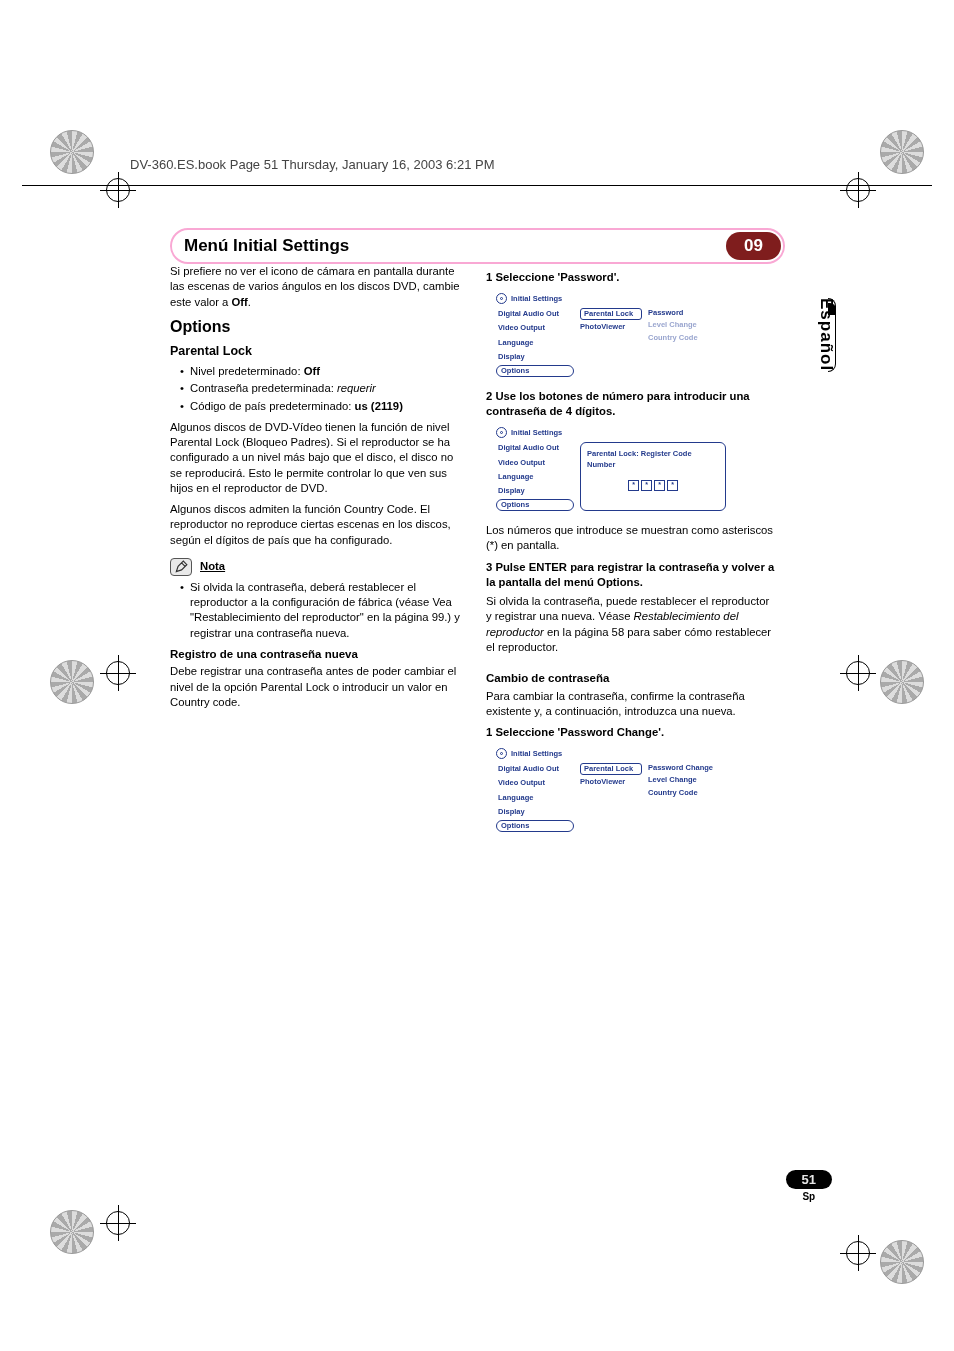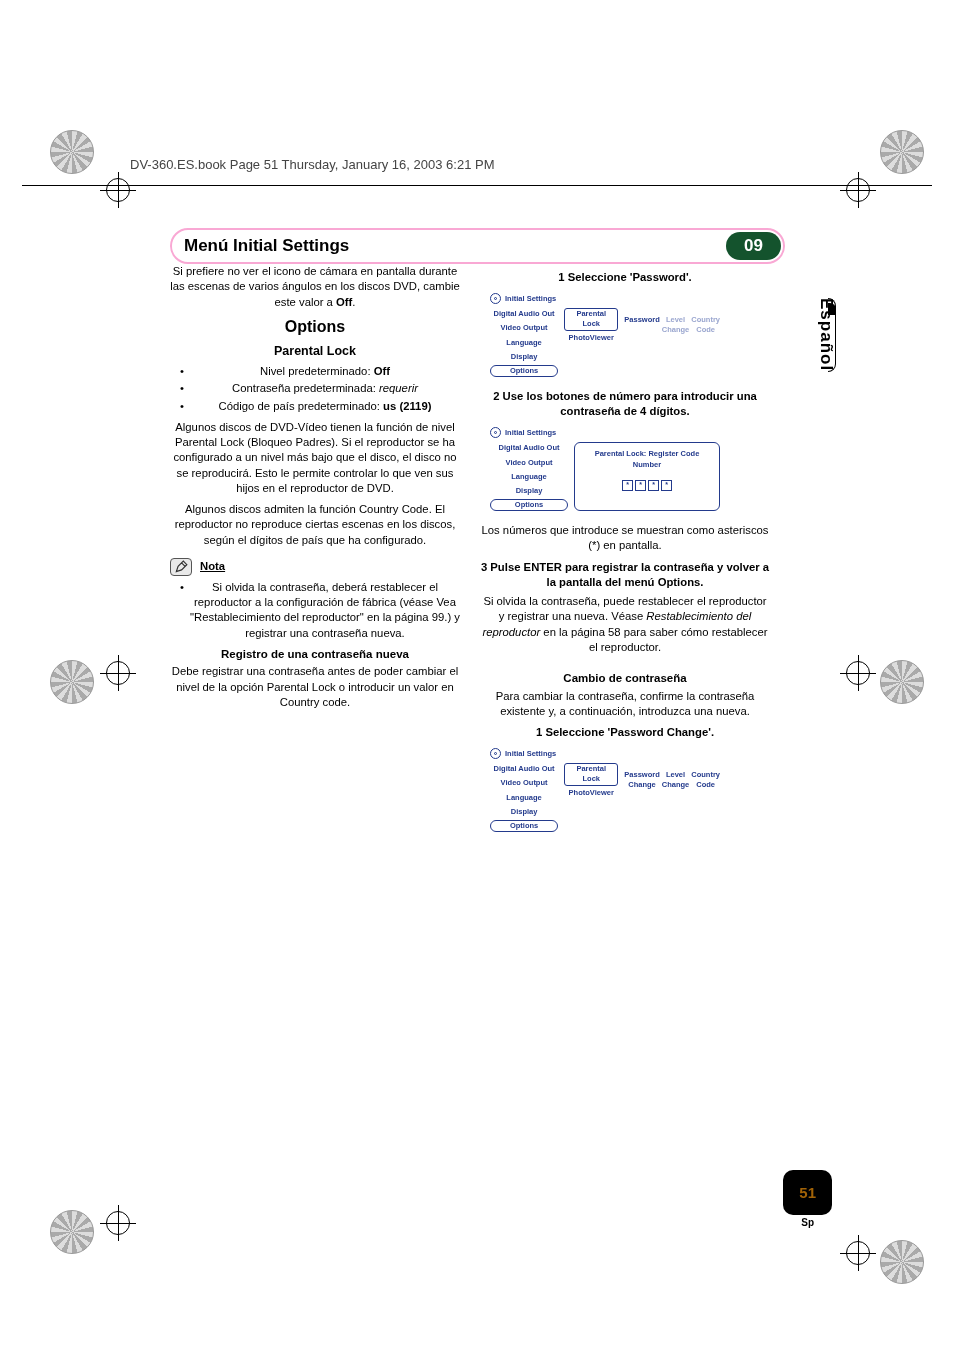--- a/index.html
+++ b/index.html
@@ -29,24 +29,24 @@
   .rc1{top:172px;left:100px;} .rc2{top:172px;right:78px;}
   .rc3{top:655px;left:100px;} .rc4{top:655px;right:78px;}
   .rc5{top:1205px;left:100px;} .rc6{top:1235px;right:78px;}
 
   .page {
     position:absolute; left:170px; top:228px; width:615px;
   }
   
   .chapter-bar-wrap{border:2px solid #f9a8d4;border-radius:20px;padding:2px 2px 2px 2px;display:flex;align-items:center;}
   .chapter-title{font-weight:bold;font-size:17px;padding:4px 8px 4px 10px;flex:1;}
-  .chapter-num{background:#14532d;color:#fff;font-weight:bold;font-size:17px;
+  .chapter-num{background:#7f1d1d;color:#fff;font-weight:bold;font-size:17px;
     border-radius:14px;padding:4px 18px;}
 
-  .cols { display:flex; gap:20px;text-align:center; }
+  .cols { display:flex; gap:26px; }
   .col { width:290px; font-size:11.3px; line-height:1.35; }
   .col p { margin-bottom:6px; }
 
   h2.section { font-size:16px; font-weight:bold; margin:4px 0 6px; }
   h3.sub { font-size:12.5px; font-weight:bold; margin:4px 0 4px; }
   h4.proc { font-size:11.5px; font-weight:bold; margin:6px 0 2px; }
   .step { font-weight:bold; font-size:11.3px; margin:6px 0 4px;}
   ul.bul { list-style:none; margin:2px 0 6px 10px; }
   ul.bul li { position:relative; padding-left:10px; margin-bottom:2px;}
   ul.bul li:before { content:"•"; position:absolute; left:0; }
@@ -62,34 +62,34 @@
   .osd { width:230px; margin:8px 0 12px 10px; font-size:7.5px; font-weight:bold; color:#233a8c;}
   .osd .osd-title{display:flex;align-items:center;gap:4px;margin-bottom:4px;}
   .osd .osd-title .disc{width:11px;height:11px;border:1.2px solid #233a8c;border-radius:50%;position:relative;}
   .osd .osd-title .disc:after{content:"";position:absolute;inset:3px;border:1px solid #233a8c;border-radius:50%;}
   .osd .osd-body{display:flex;gap:6px;}
   .osd .leftcol{width:78px;display:flex;flex-direction:column;gap:2px;}
   .osd .leftcol div{padding:1px 2px;}
   .osd .leftcol .sel{border:1px solid #233a8c;border-radius:7px;padding:0 4px;}
   .osd .midcol{width:62px;display:flex;flex-direction:column;gap:2px;}
   .osd .midcol .sel{border:1px solid #233a8c;border-radius:3px;padding:0 3px;}
-  .osd .rightcol{flex:1;display:flex;gap:2px;margin-top:7px;}
+  .osd .rightcol{flex:1;display:flex;flex-direction:column;gap:2px;}
   .osd .rightcol .dim{color:#9aa6cf;}
   .osd-box{border:1px solid #233a8c;border-radius:6px;padding:6px;flex:1;}
   .code-row{display:flex;gap:2px;justify-content:center;margin-top:10px;}
   .code-row span{border:1px solid #233a8c;width:11px;height:11px;display:flex;align-items:center;justify-content:center;font-size:7px;}
 
   .side-lang{position:absolute;right:118px;top:298px;
     writing-mode:vertical-rl;font-weight:bold;font-size:17px;letter-spacing:1px;}
   .side-tab{position:absolute;right:118px;top:298px;width:8px;height:74px;border:1.5px solid #000;border-left:none;border-radius:0 8px 8px 0;}
   .side-tab-fill{position:absolute;right:118px;top:303px;width:8px;height:12px;background:#000;border-radius:0 6px 0 0;}
 
   .pgnum{position:absolute;right:122px;top:1170px;text-align:center;}
-  .pgnum .blk{background:#000;color:#a16207;font-weight:bold;font-size:15px;
-    border-radius:10px;padding:14px 16px;}
+  .pgnum .blk{background:#000;color:#e5e5e5;font-weight:bold;font-size:13px;
+    border-radius:10px;padding:2px 16px;}
   .pgnum .sp{font-size:10px;font-weight:bold;margin-top:2px;}
 </style>
 </head>
 <body>
 
 <div class="reg tl"></div>
 <div class="reg tr"></div>
 <div class="reg ml"></div>
 <div class="reg mr"></div>
 <div class="reg bl"></div>

